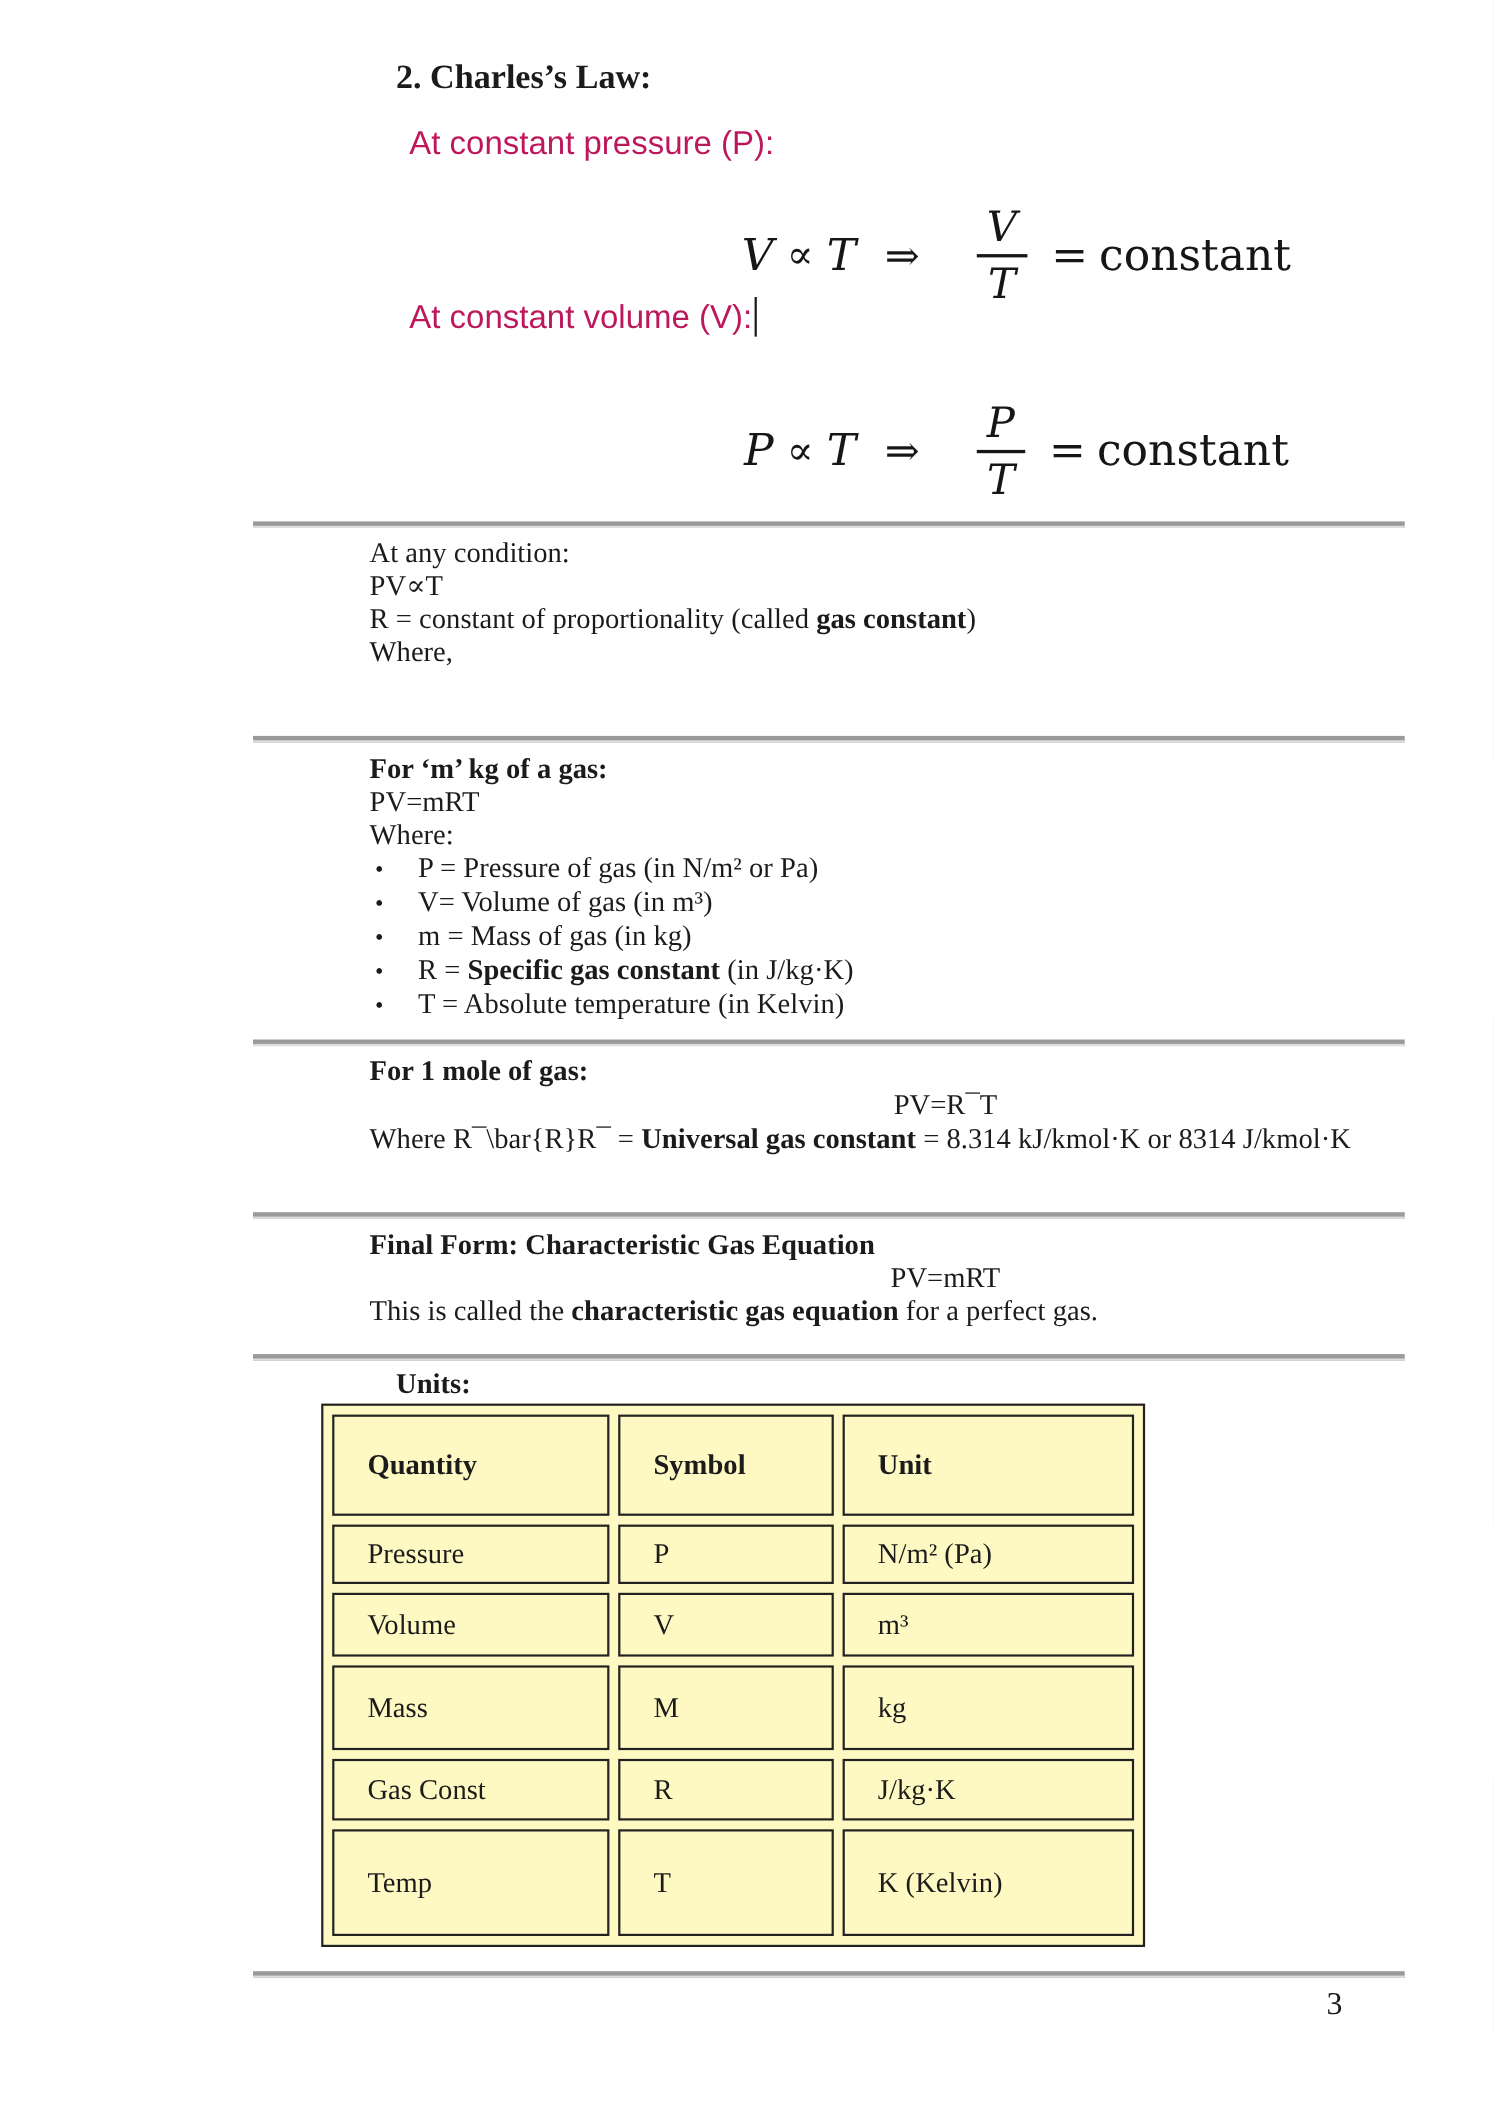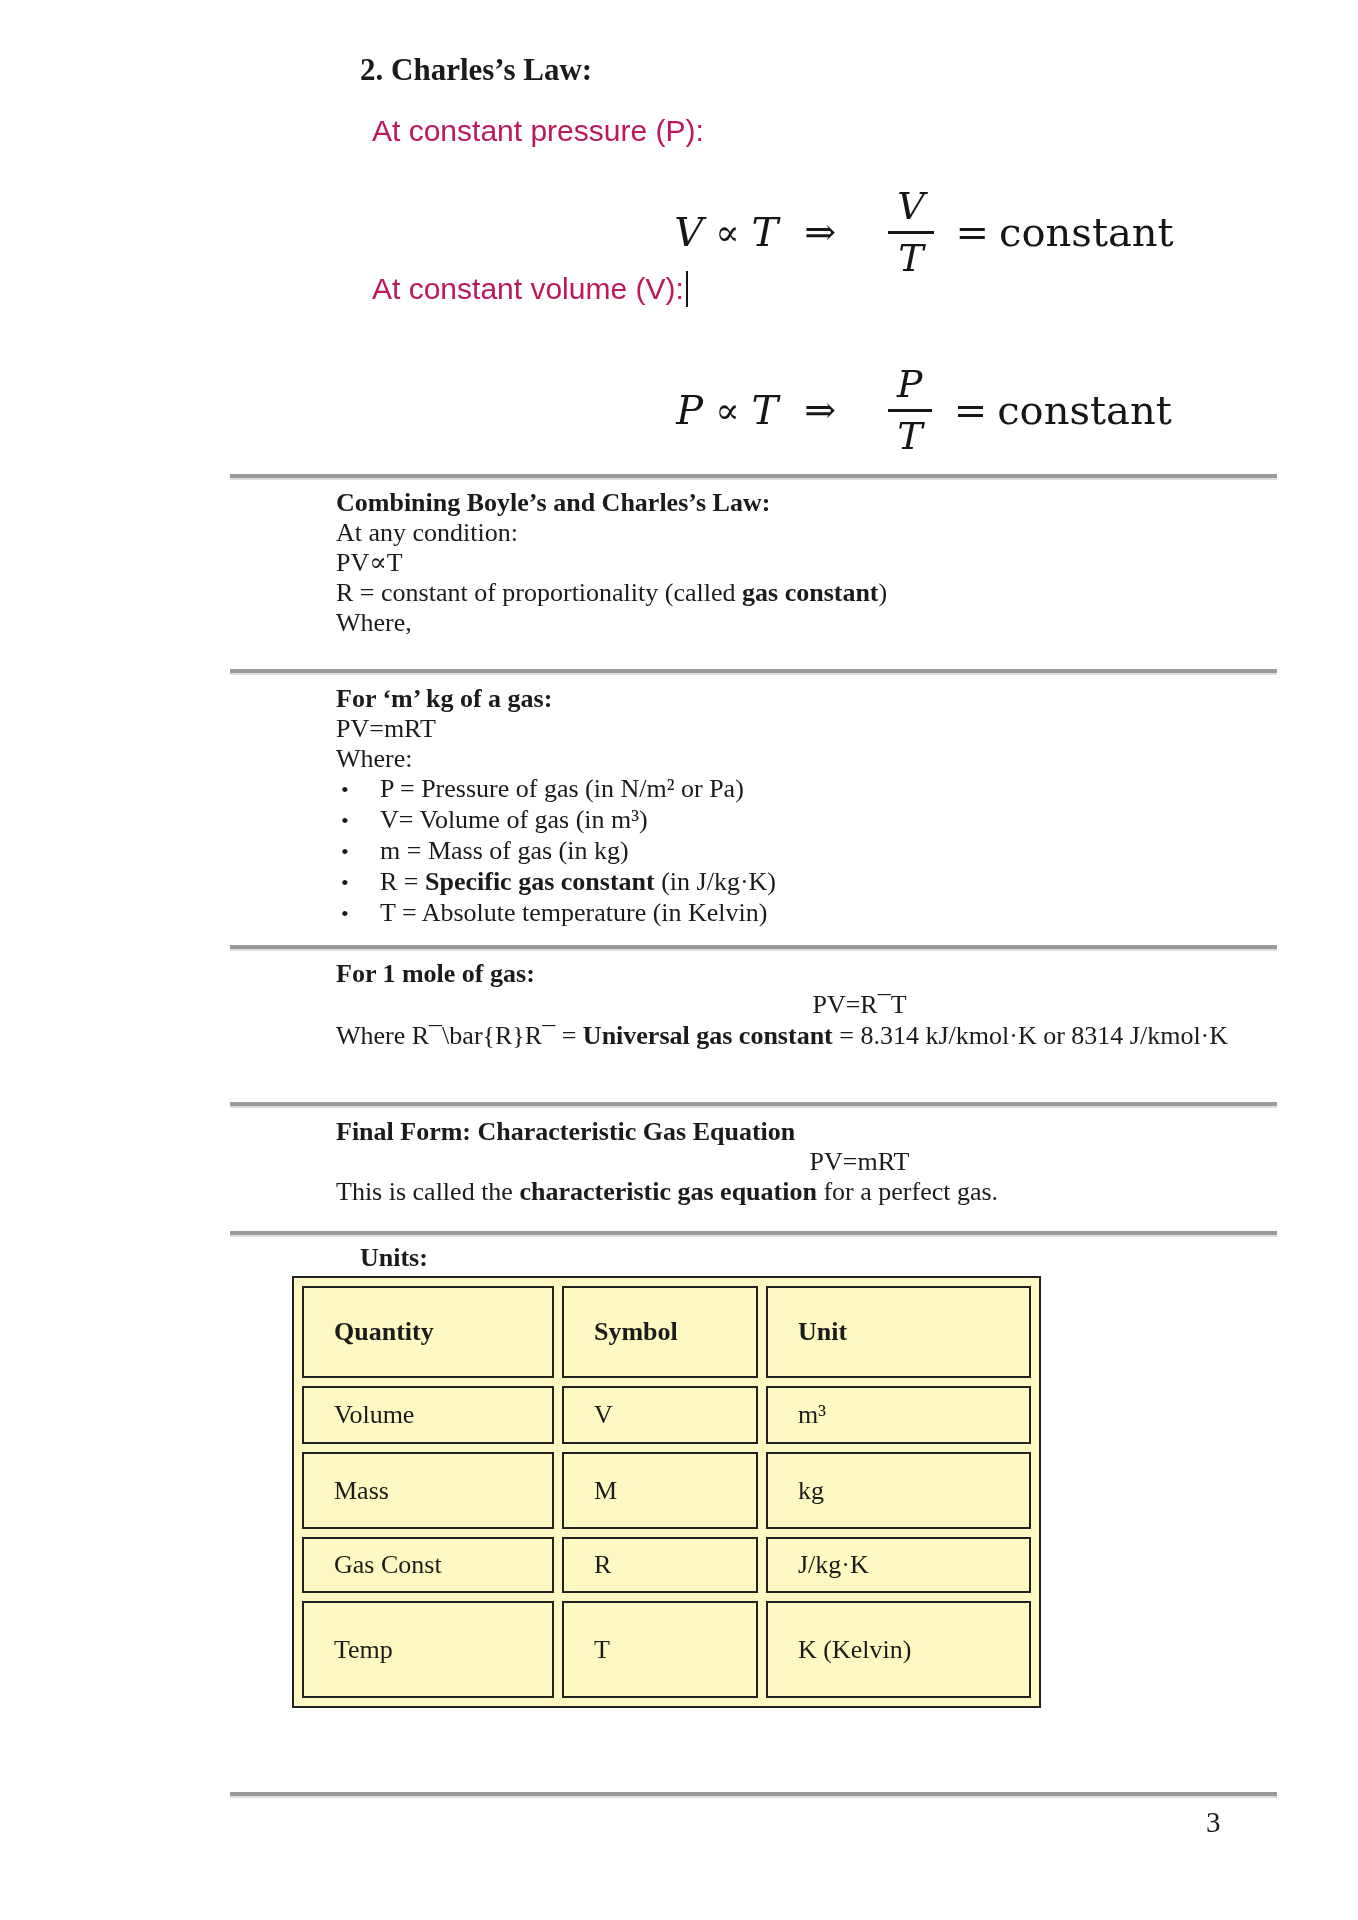--- a/index.html
+++ b/index.html
@@ -168,21 +168,20 @@
       <span class="num mvar">P</span>
       <span class="den mvar">T</span>
     </span>
     <span class="eq">=</span>
     <span class="mtext">constant</span>
   </div>
 
   <div class="hrule" style="top:474px;"></div>
 
   <div class="sec" style="top:488px;">
-    <p class="bold">Combining Boyle’s and Charles’s Law:</p>
     <p>At any condition:</p>
     <p>PV∝T</p>
     <p><span>R = constant of proportionality (called </span><b>gas constant</b><span>)</span></p>
     <p>Where,</p>
   </div>
 
   <div class="hrule" style="top:669px;"></div>
 
   <div class="sec" style="top:684px;">
     <p class="bold">For ‘m’ kg of a gas:</p>
@@ -220,20 +219,25 @@
       <col class="col-quantity">
       <col class="col-symbol">
       <col class="col-unit">
     </colgroup>
     <tbody>
         <tr class="row-header">
       <th>Quantity</th>
       <th>Symbol</th>
       <th>Unit</th>
     </tr>
+    <tr class="row-r1">
+      <td>Pressure</td>
+      <td>P</td>
+      <td>N/m² (Pa)</td>
+    </tr>
     <tr class="row-r2">
       <td>Volume</td>
       <td>V</td>
       <td>m³</td>
     </tr>
     <tr class="row-r3">
       <td>Mass</td>
       <td>M</td>
       <td>kg</td>
     </tr>

